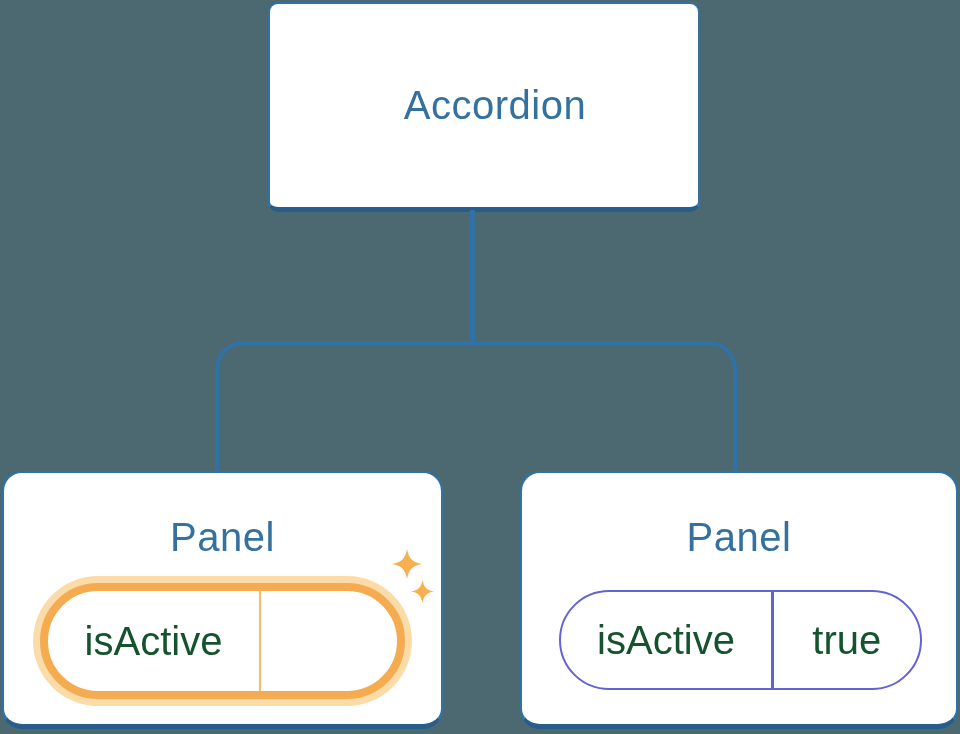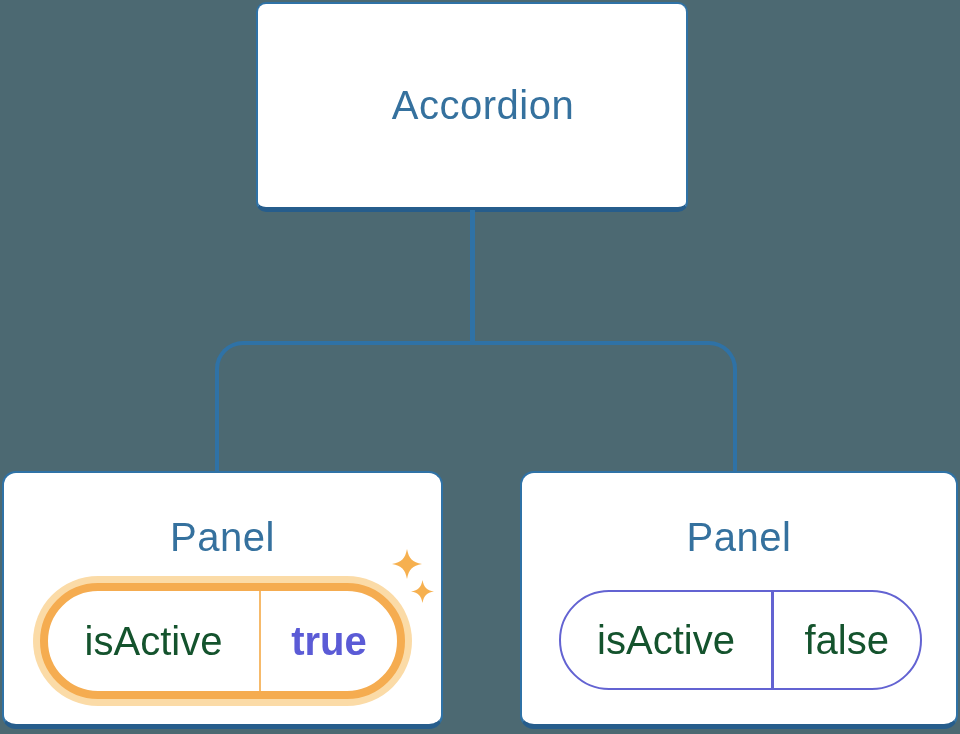--- a/index.html
+++ b/index.html
@@ -16,21 +16,21 @@
     overflow: hidden;
   }
   .card {
     position: absolute;
     box-sizing: border-box;
     background: #ffffff;
     border: 2.5px solid #2F72A6;
     border-bottom: 5px solid #265D8C;
   }
   .root-card {
-    left: 256px;
+    left: 268px;
     top: 2px;
     width: 432px;
     height: 210px;
     border-radius: 10px;
     display: flex;
     align-items: center;
     justify-content: center;
     padding-left: 22px;
   }
   .node-label {
@@ -52,21 +52,21 @@
     box-sizing: border-box;
     left: 215px;
     top: 341px;
     width: 522px;
     height: 131px;
     border: 4px solid #2F72A6;
     border-bottom: none;
     border-radius: 28px 28px 0 0;
   }
   .panel {
-    border-radius: 14px;
+    border-radius: 20px;
   }
   .panel-left {
     left: 2px;
     top: 471px;
     width: 441px;
     height: 258px;
   }
   .panel-right {
     left: 520px;
     top: 471px;
@@ -149,30 +149,29 @@
   </div>
 
   <div class="stem"></div>
   <div class="branch"></div>
 
   <div class="card panel panel-left">
     <div class="panel-title">Panel</div>
     <div class="pill pill-active">
       <div class="cell cell-key">isActive</div>
       <div class="pill-divider divider-active"></div>
-      <div class="cell cell-value value-active">true</div>
     </div>
     <svg class="sparkles" width="48" height="60" viewBox="0 0 48 60" aria-hidden="true">
       <path transform="translate(2,2) scale(0.30)" d="M50 0 C56 32 68 44 100 50 C68 56 56 68 50 100 C44 68 32 56 0 50 C32 44 44 32 50 0 Z"></path>
       <path transform="translate(21,33) scale(0.23)" d="M50 0 C56 32 68 44 100 50 C68 56 56 68 50 100 C44 68 32 56 0 50 C32 44 44 32 50 0 Z"></path>
     </svg>
   </div>
 
   <div class="card panel panel-right">
     <div class="panel-title">Panel</div>
     <div class="pill pill-inactive">
       <div class="cell cell-key">isActive</div>
       <div class="pill-divider divider-inactive"></div>
-      <div class="cell cell-value">false</div>
+      <div class="cell cell-value">true</div>
     </div>
   </div>
 
 </div>
 
 </body></html>

